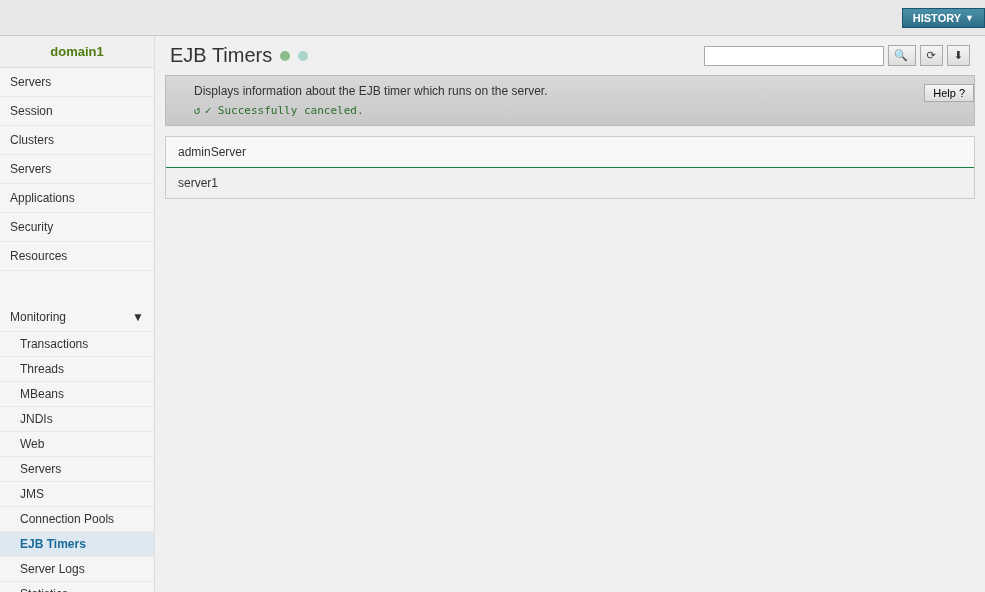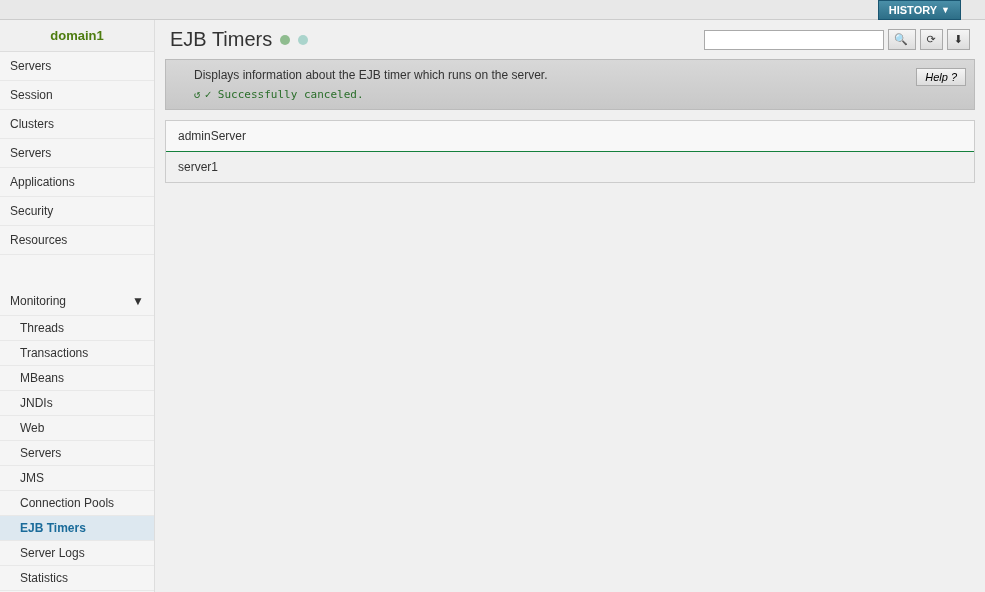--- a/index.html
+++ b/index.html
@@ -1,25 +1,25 @@
 <!DOCTYPE html>
 <html><head>
   <meta charset="utf-8">
   <style>
     * { margin: 0; padding: 0; box-sizing: border-box; }
     body { font-family: Arial, sans-serif; font-size: 12px; background: #f0f0f0; width: 985px; height: 592px; overflow: hidden; display: flex; flex-direction: column; }
 
     
     .top-bar {
       background: #e8e8e8;
-      height: 20px;
+      height: 36px;
       display: flex;
       justify-content: flex-end;
       align-items: center;
-      padding-right: 24px;
+      padding-right: 0;
       border-bottom: 1px solid #ccc;
     }
     .history-btn {
       background: linear-gradient(to bottom, #4a8fa8, #2d6e87);
       color: white;
       border: 1px solid #1a5570;
       padding: 3px 10px;
       font-size: 11px;
       font-weight: bold;
       cursor: pointer;
@@ -135,31 +135,30 @@
       border: 1px solid #bbb;
       padding: 8px 28px;
       position: relative;
     }
     .info-text {
       font-size: 12px;
       color: #333;
     }
     .help-btn {
       position: absolute;
-      right: 8px;
+      right: 0;
       top: 8px;
       background: linear-gradient(to bottom, #f5f5f5, #ddd);
       border: 1px solid #aaa;
       padding: 2px 8px;
       font-size: 11px;
       cursor: pointer;
       display: flex;
       align-items: center;
       gap: 3px;
-      font-style: italic;
     }
     .success-msg {
       margin-top: 6px;
       font-size: 11px;
       color: #2a6e2a;
       font-family: monospace;
       display: flex;
       align-items: center;
       gap: 4px;
     }
@@ -217,24 +216,24 @@
     <div class="sidebar-item">
       <span>Resources</span>
     </div>
 
     <div class="monitoring-header">
       <span>Monitoring</span>
       <span>▼</span>
     </div>
 
     <div class="monitoring-sub">
+      <span>Transactions</span>
+    </div>
+    <div class="monitoring-sub">
       <span>Threads</span>
-    </div>
-    <div class="monitoring-sub">
-      <span>Transactions</span>
     </div>
     <div class="monitoring-sub">
       <span>MBeans</span>
     </div>
     <div class="monitoring-sub">
       <span>JNDIs</span>
     </div>
     <div class="monitoring-sub">
       <span>Web</span>
     </div>

